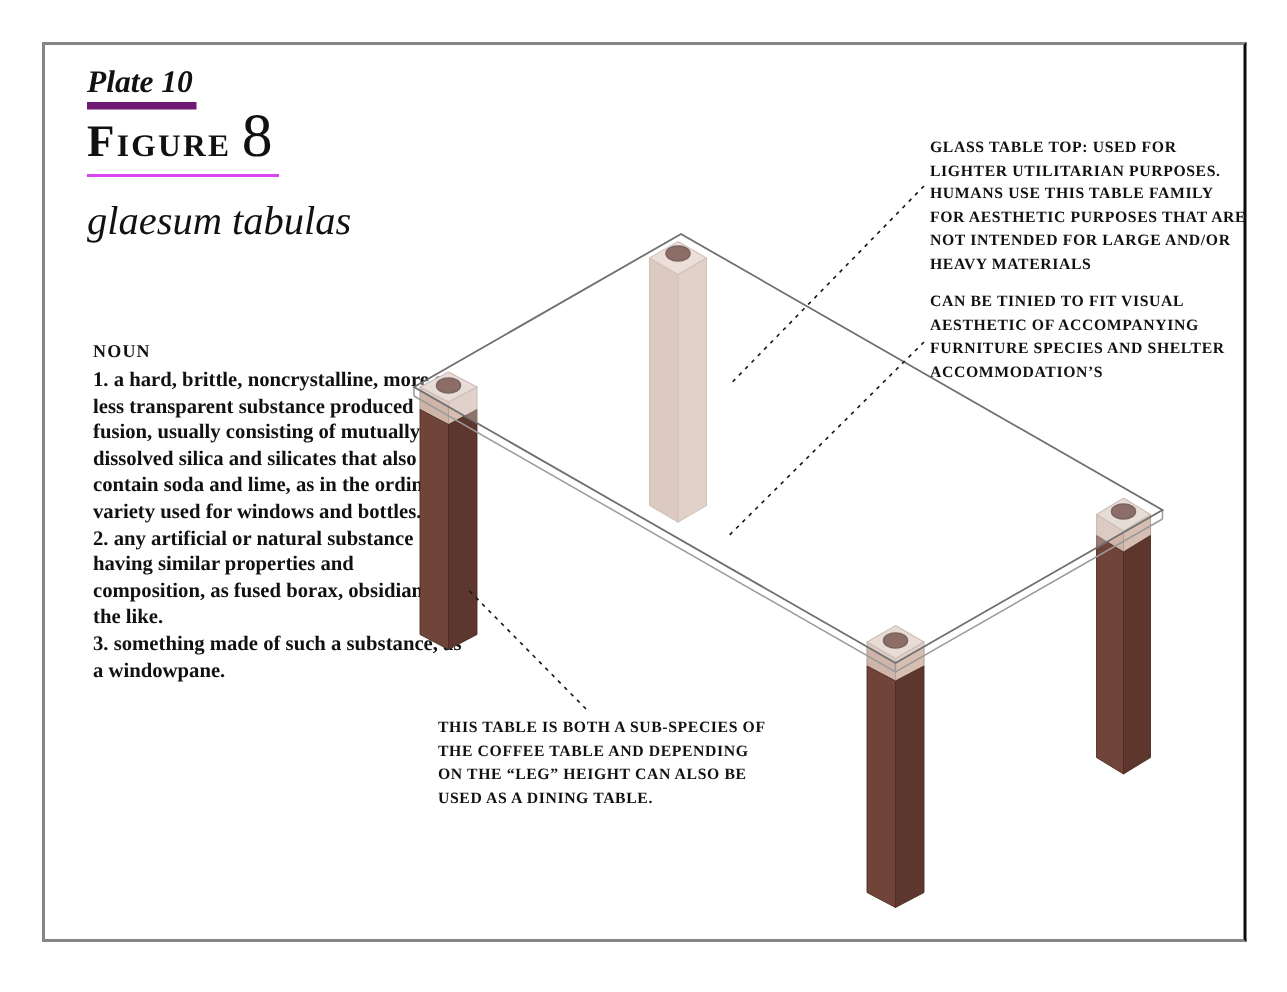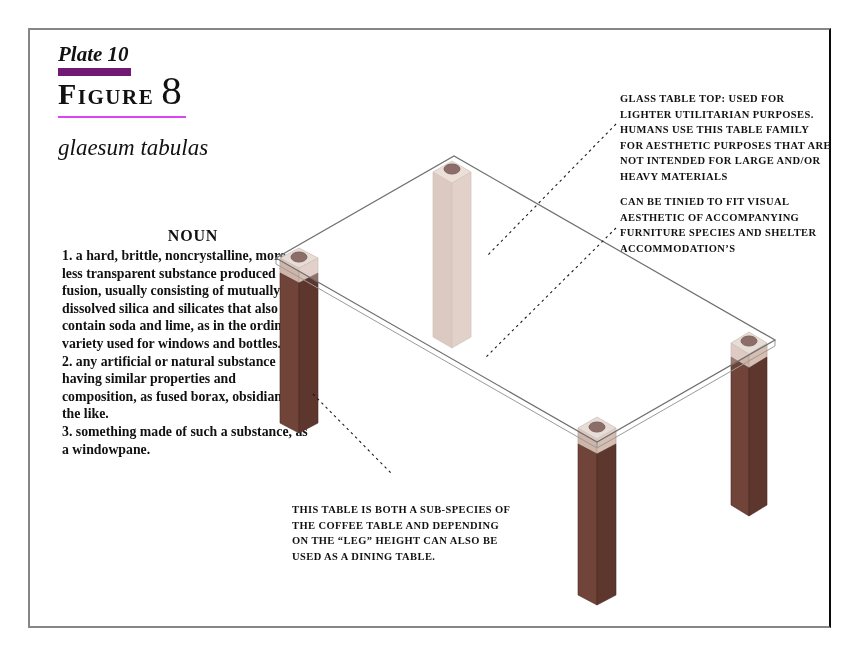--- a/index.html
+++ b/index.html
@@ -14,41 +14,41 @@
     width:858px;height:661px;position:relative;background:#ffffff;
     font-family:"Liberation Serif", serif;color:var(--text);overflow:hidden;
   }
   .frame{
     position:absolute;left:28px;top:28px;width:803px;height:600px;
     box-sizing:border-box;border:2px solid var(--frame);border-right-color:#0a0a0a;
   }
   .abs{position:absolute;}
   .plate-label{
     left:58px;top:42px;font-style:italic;font-weight:bold;font-size:21px;
-    border-bottom:8px solid #701a75;padding:0 2px 1px 0;
+    border-bottom:5px solid #701a75;padding:0 2px 1px 0;
   }
   .figure-label{
     left:58px;top:66px;border-bottom:2px solid #d946ef;padding:0 4px 2px 0;
     white-space:nowrap;
   }
   .figure-word{font-variant:small-caps;font-weight:bold;font-size:30px;letter-spacing:1.5px;}
   .figure-num{font-size:41px;font-weight:normal;margin-left:7px;}
   .species-title{
-    left:58px;top:131px;font-style:italic;font-size:23px;line-height:33px;
+    left:58px;top:131px;font-style:italic;font-size:27px;line-height:33px;
   }
   .definition{left:62px;top:227px;width:262px;}
-  .pos-label{font-weight:bold;font-size:16px;letter-spacing:0.8px;text-align:center;}
+  .pos-label{font-weight:bold;font-size:12px;letter-spacing:0.8px;}
   .def-body{font-size:13.8px;line-height:17.6px;white-space:pre-line;margin-top:2px;font-weight:bold;}
   .callout{
     position:absolute;font-weight:bold;font-size:10.5px;line-height:15.6px;
     letter-spacing:0.4px;white-space:pre-line;
   }
   #ann-top{left:620px;top:91px;width:245px;}
   #ann-mid{left:620px;top:194px;width:245px;}
-  #ann-bottom{left:292px;top:502px;width:265px;}
+  #ann-bottom{left:292px;top:478px;width:265px;}
   svg.illustration{position:absolute;left:0;top:0;pointer-events:none;}
   .leg-body-left{fill:var(--leg-left-face);stroke:var(--leg-outline);stroke-width:0.6;}
   .leg-body-right{fill:var(--leg-right-face);stroke:var(--leg-outline);stroke-width:0.6;}
   .cap-top{fill:var(--cap-top);stroke:#b3a096;stroke-width:0.7;}
   .cap-left{fill:var(--cap-left);stroke:#b3a096;stroke-width:0.7;}
   .cap-right{fill:var(--cap-right);stroke:#b3a096;stroke-width:0.7;}
   .bleg-top{fill:var(--back-leg-top);stroke:#bcaaa0;stroke-width:0.7;}
   .bleg-left{fill:var(--back-leg-left);stroke:#bcaaa0;stroke-width:0.7;}
   .bleg-right{fill:var(--back-leg-right);stroke:#bcaaa0;stroke-width:0.7;}
   .dowel{fill:var(--dowel);stroke:#40211b;stroke-width:1;}

